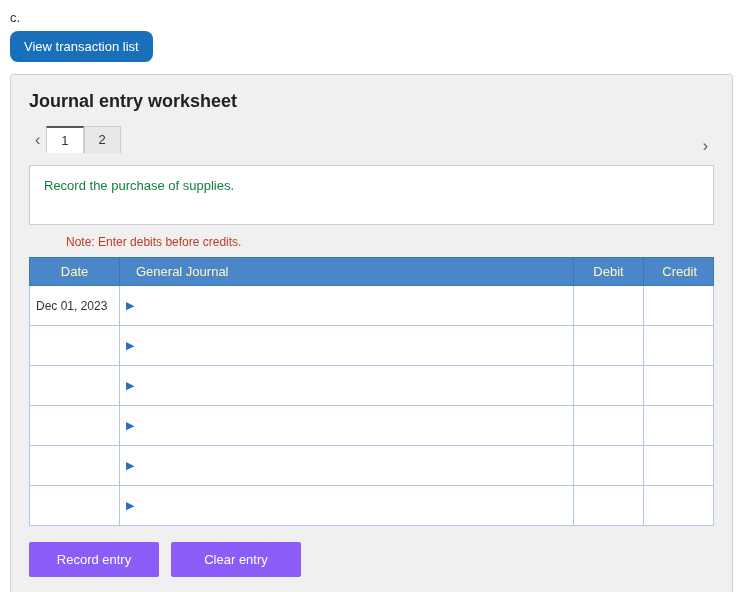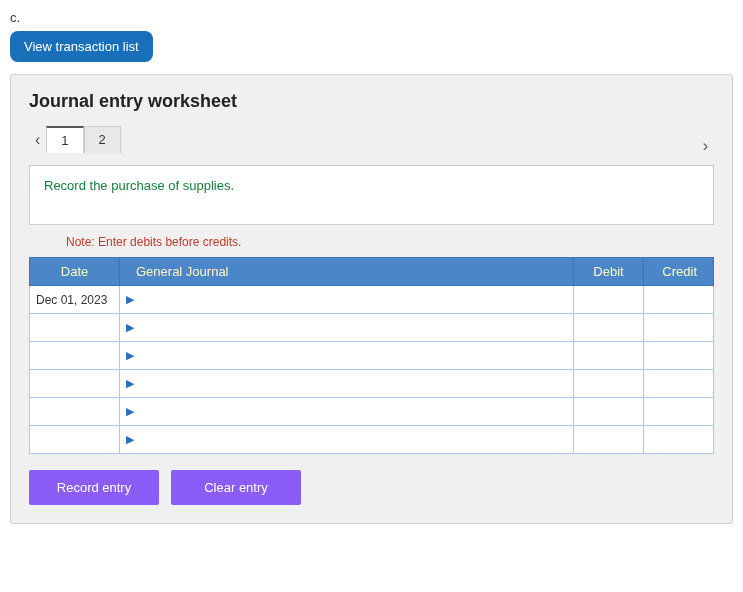--- a/index.html
+++ b/index.html
@@ -104,21 +104,21 @@
       border: 1px solid #3a76b8;
       text-align: center;
     }
     .journal-table thead tr th.col-date { width: 90px; text-align: center; }
     .journal-table thead tr th.col-journal { text-align: left; }
     .journal-table thead tr th.col-debit { width: 70px; text-align: center; }
     .journal-table thead tr th.col-credit { width: 70px; text-align: right; }
     .journal-table tbody tr td {
       border: 1px solid #b0c8e8;
       padding: 0;
-      height: 28px;
+      height: 40px;
       background: #fff;
     }
     .journal-table tbody tr td input {
       width: 100%;
       height: 100%;
       border: none;
       outline: none;
       padding: 2px 6px;
       font-size: 12px;
       background: transparent;

